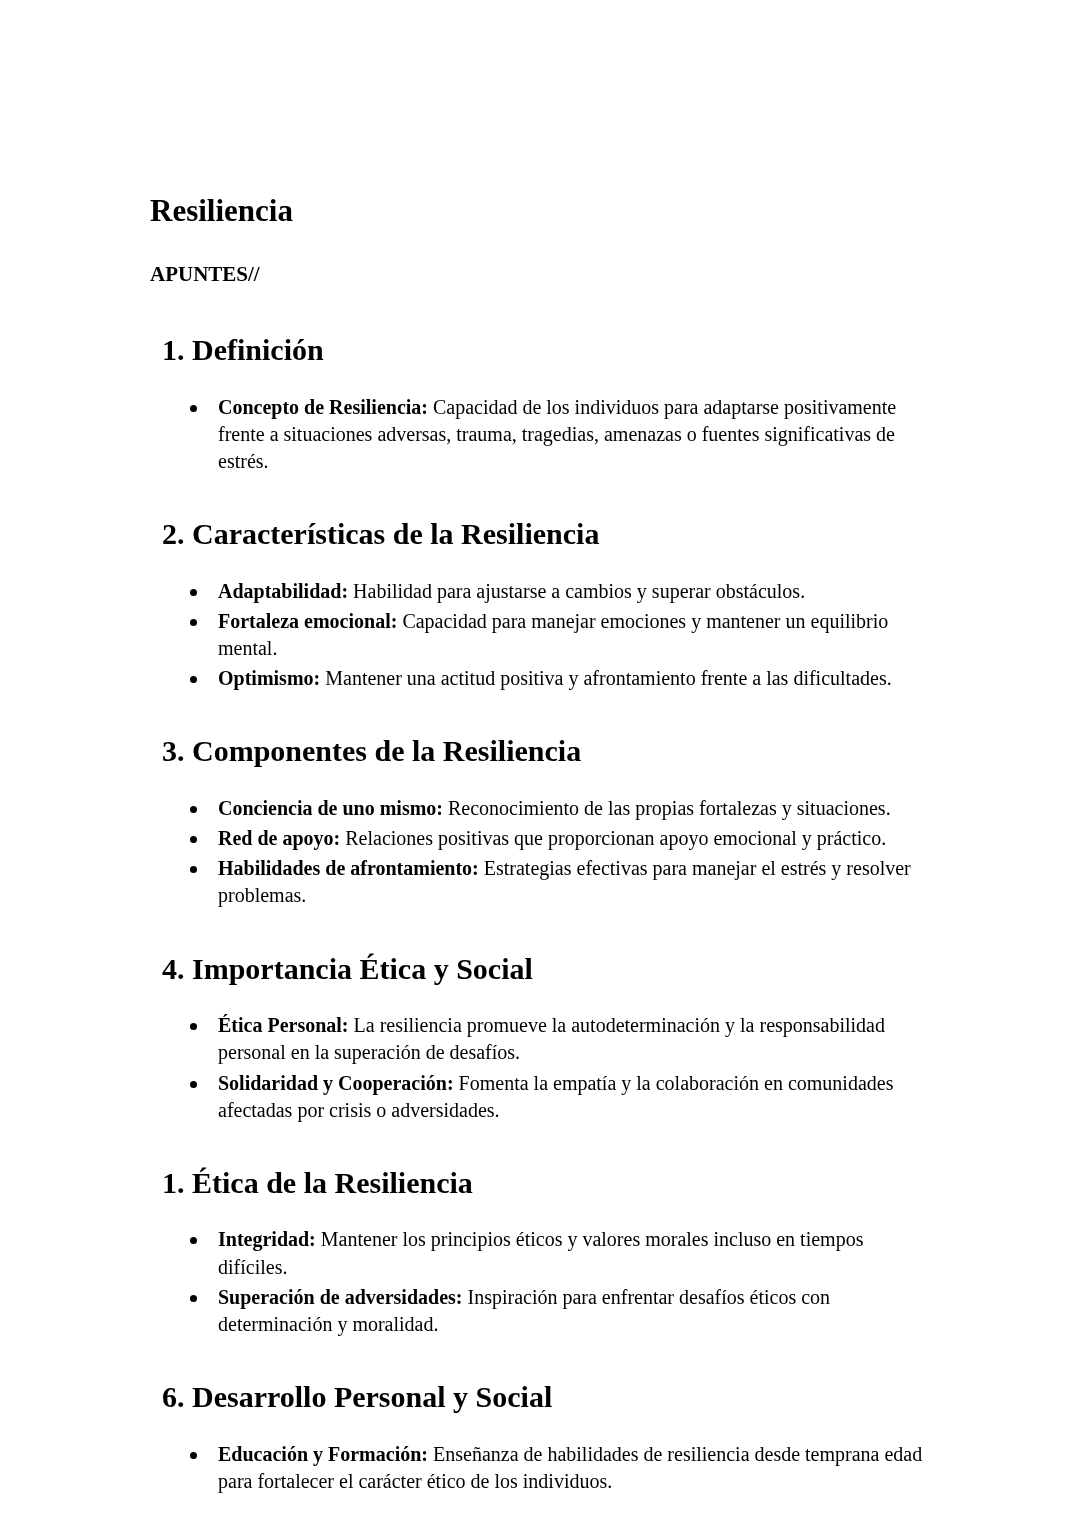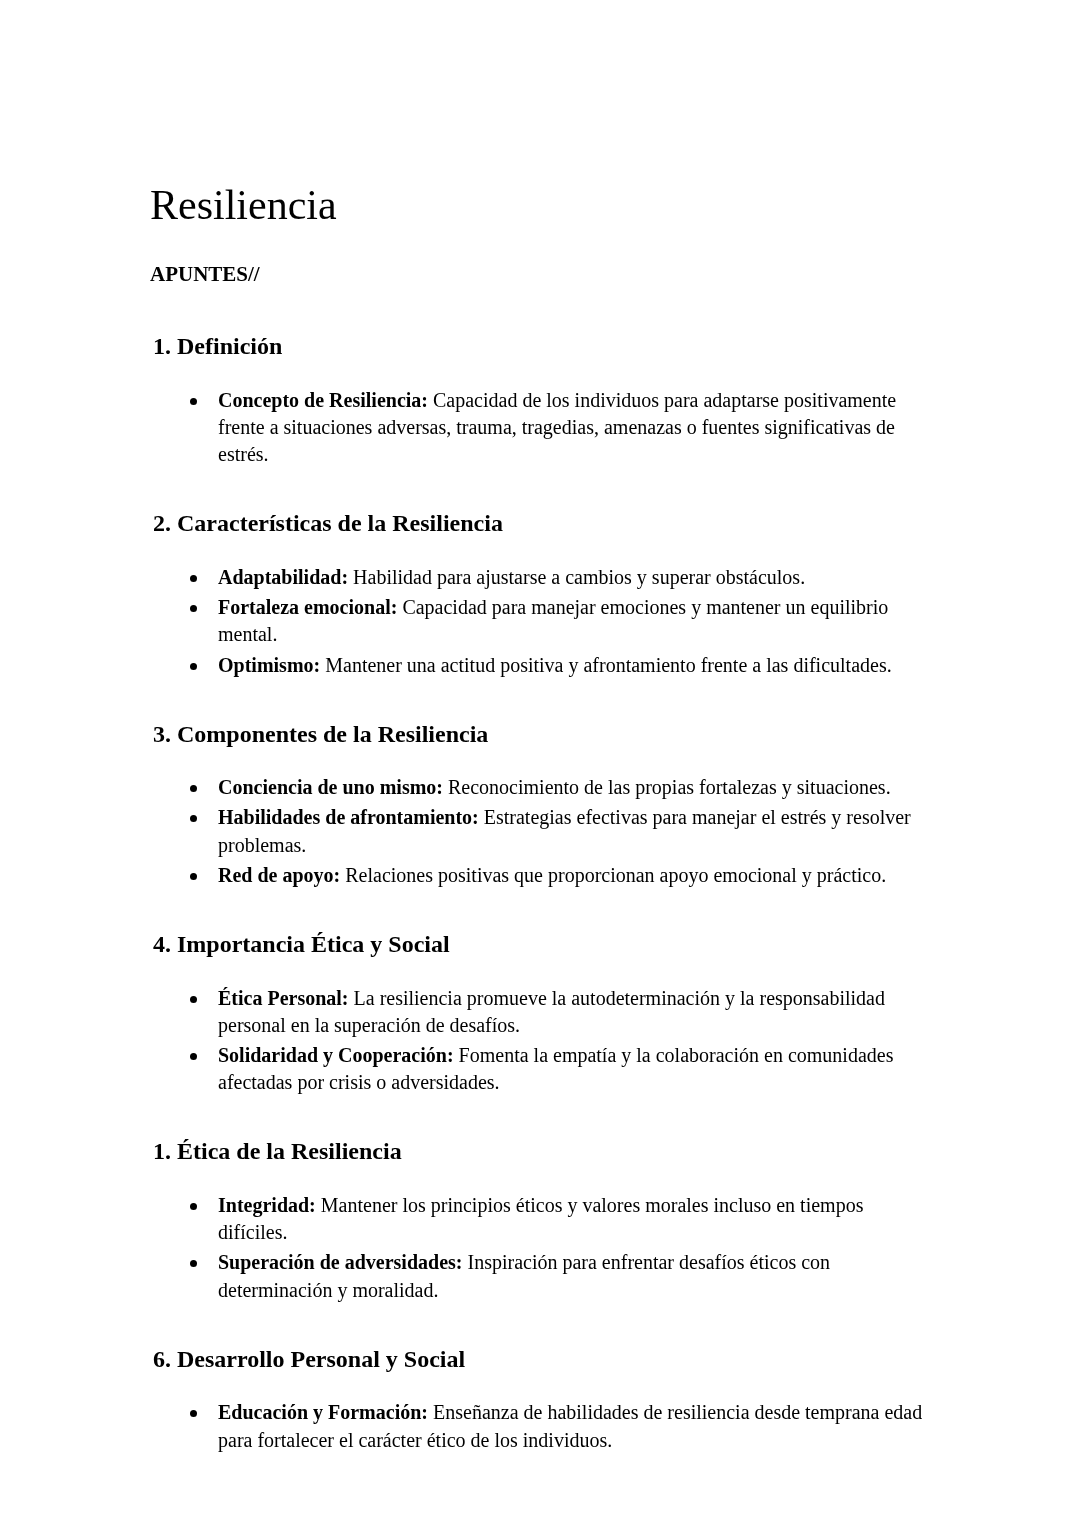--- a/index.html
+++ b/index.html
@@ -14,34 +14,34 @@
     font-family: "Liberation Serif", "DejaVu Serif", serif;
   }
   .page {
     box-sizing: border-box;
     width: 1080px;
     min-height: 1528px;
     padding: 182px 145px 60px 150px;
     background: #ffffff;
   }
   .doc-title {
-    font-size: 42px;
-    font-weight: normal;
-    margin: 0 0 34px 0;
+    font-size: 31px;
+    font-weight: bold;
+    margin: 12px 0 34px 0;
     line-height: 1.1;
   }
   .doc-subtitle {
     font-size: 21px;
     font-weight: bold;
     margin: 0 0 46px 0;
   }
   .section-heading {
-    font-size: 24px;
+    font-size: 30px;
     font-weight: bold;
-    margin: 42px 0 26px 3px;
+    margin: 42px 0 26px 12px;
     line-height: 1.15;
   }
   ul.bullets {
     margin: 0;
     padding: 0 0 0 40px;
     list-style: none;
   }
   ul.bullets li {
     position: relative;
     font-size: 20px;
@@ -85,22 +85,22 @@
       <li><span class="term">Adaptabilidad:</span> <span>Habilidad para ajustarse a cambios y superar obstáculos.</span></li>
       <li><span class="term">Fortaleza emocional:</span> <span>Capacidad para manejar emociones y mantener un equilibrio mental.</span></li>
       <li><span class="term">Optimismo:</span> <span>Mantener una actitud positiva y afrontamiento frente a las dificultades.</span></li>
     </ul>
   </div>
 
   <div class="section">
     <h2 class="section-heading">3. Componentes de la Resiliencia</h2>
     <ul class="bullets">
       <li><span class="term">Conciencia de uno mismo:</span> <span>Reconocimiento de las propias fortalezas y situaciones.</span></li>
+      <li><span class="term">Red de apoyo:</span> <span>Relaciones positivas que proporcionan apoyo emocional y práctico.</span></li>
       <li><span class="term">Habilidades de afrontamiento:</span> <span>Estrategias efectivas para manejar el estrés y resolver problemas.</span></li>
-      <li><span class="term">Red de apoyo:</span> <span>Relaciones positivas que proporcionan apoyo emocional y práctico.</span></li>
     </ul>
   </div>
 
   <div class="section">
     <h2 class="section-heading">4. Importancia Ética y Social</h2>
     <ul class="bullets">
       <li><span class="term">Ética Personal:</span> <span>La resiliencia promueve la autodeterminación y la responsabilidad personal en la superación de desafíos.</span></li>
       <li><span class="term">Solidaridad y Cooperación:</span> <span>Fomenta la empatía y la colaboración en comunidades afectadas por crisis o adversidades.</span></li>
     </ul>
   </div>

